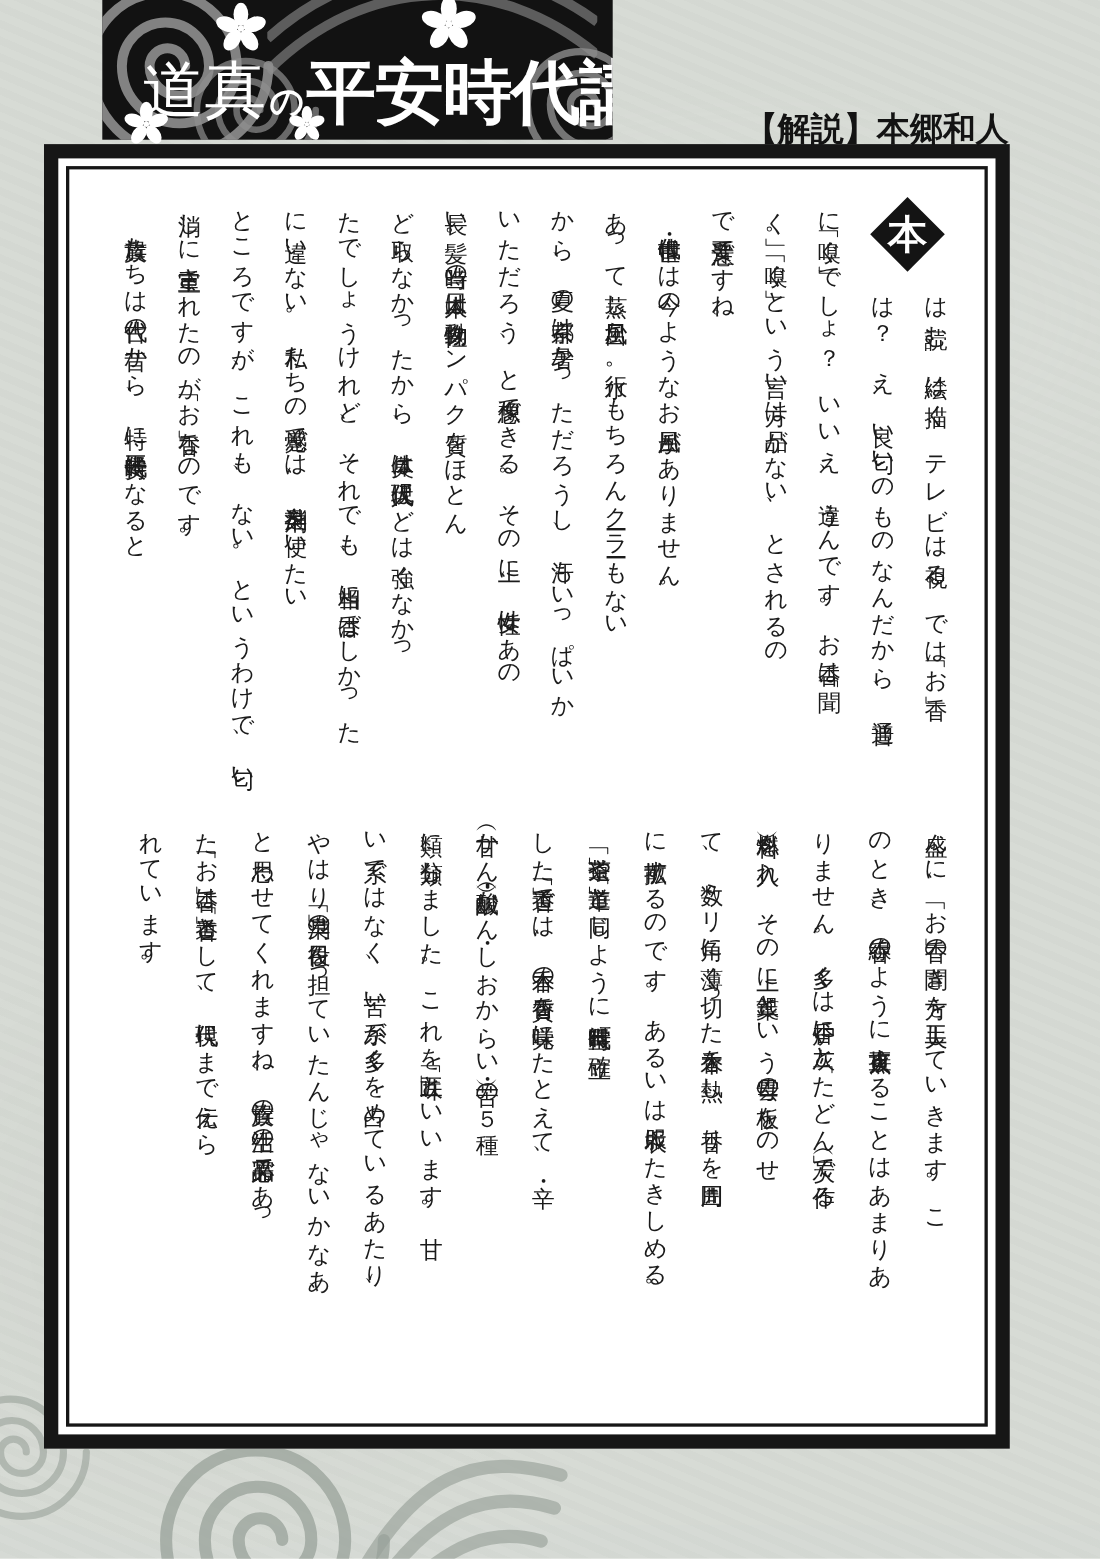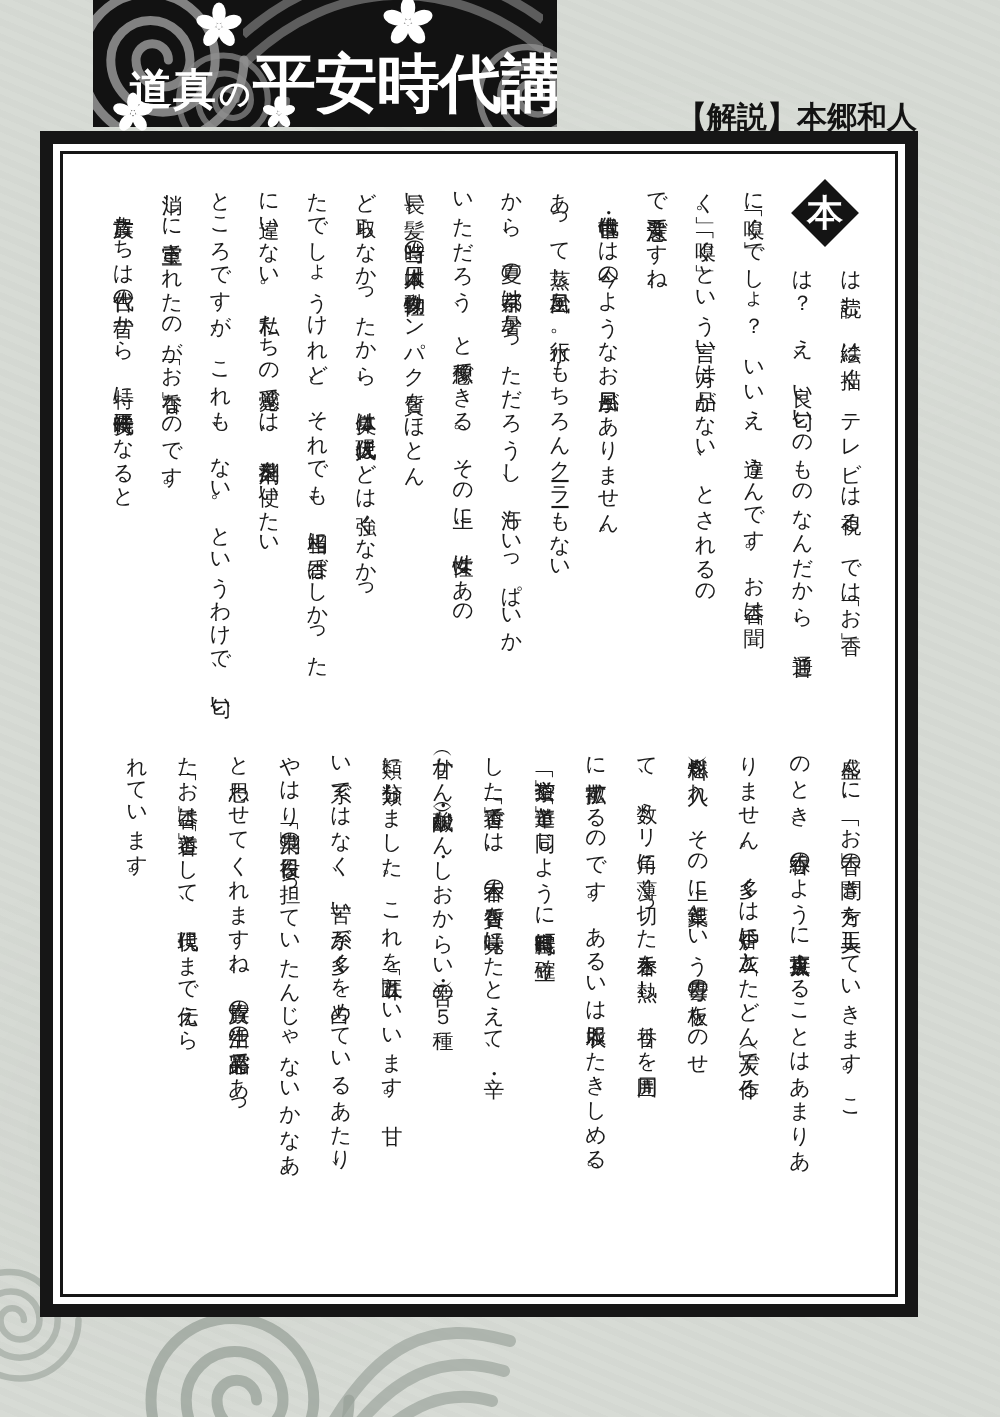--- a/index.html
+++ b/index.html
@@ -18,21 +18,21 @@
   
   .swirl{position:absolute;color:#99a29a;}
   .swirl svg{display:block;width:100%;height:100%;}
 
   
   .banner{position:absolute;left:93px;top:0;width:464px;height:127px;
           background:#121212;overflow:hidden;z-index:2;}
   .banner .bswirl{position:absolute;color:#8f8f8f;opacity:.9;}
   .title-row{position:absolute;left:36px;bottom:16px;display:flex;align-items:flex-end;
              color:#ffffff;white-space:nowrap;z-index:3;}
-  .title-prefix{font-size:43px;font-weight:bold;letter-spacing:1px;line-height:1;margin-top:32px;}
+  .title-prefix{font-size:56px;font-weight:normal;letter-spacing:1px;line-height:1;margin-top:32px;}
   .title-particle{font-size:31px;font-weight:bold;line-height:1;margin:0 2px 2px 2px;}
   .title-main{font-size:63px;font-weight:bold;letter-spacing:-1px;line-height:1;margin-bottom:-4px;}
 
   .flower{position:absolute;z-index:4;}
   .flower svg{display:block;width:100%;height:100%;}
 
   
   .byline{position:absolute;top:97px;right:83px;font-size:30px;font-weight:bold;
           color:#131313;letter-spacing:0px;z-index:3;white-space:nowrap;}
 

